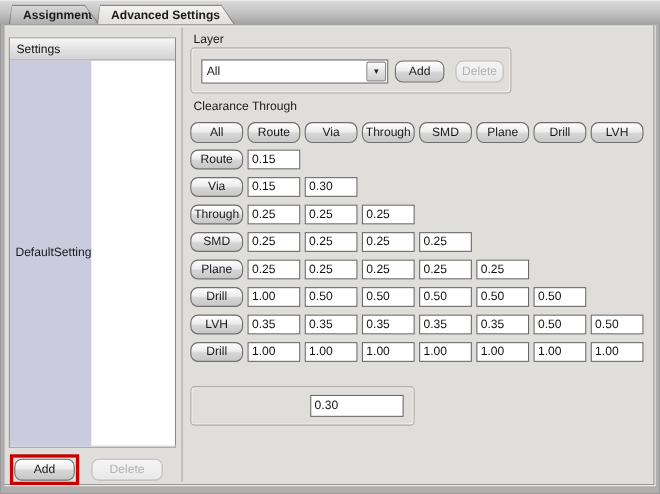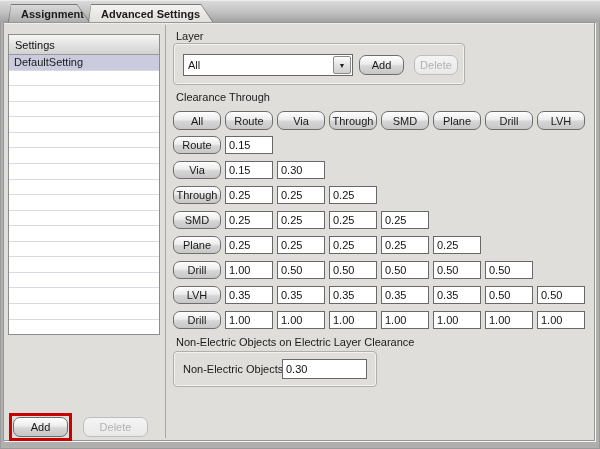--- a/index.html
+++ b/index.html
@@ -25,26 +25,26 @@
   .tab.active .fill { background:linear-gradient(180deg,#f4f3f1 0%,#e8e6e3 60%,#e1dfdc 100%); }
 
   
   .content { position:absolute; left:3px; top:22px; width:592px; height:419px;
              background:#e0dedb; border:1px solid #979795;
              box-shadow: 1px 1px 0 #f5f5f3, inset 0 1px 0 #efeeec; z-index:2; }
 
   .pane-divider { position:absolute; left:161px; top:2px; bottom:2px; width:1px; background:#a9a7a4; }
 
   
-  .settings-list { position:absolute; left:4px; top:11px; width:152px; height:301px;
+  .settings-list { position:absolute; left:4px; top:11px; width:152px; height:373px;
                    background:#ffffff; border:1px solid #8c8c8c; display:flex; flex-direction:column; }
   .list-header { height:20px; flex:none; display:flex; align-items:center; padding-left:6px;
                  background:linear-gradient(180deg,#f6f6f6 0%,#e3e3e3 50%,#d2d2d2 100%);
                  border-bottom:1px solid #9b9b9b; color:#111; }
-  .list-body { flex:1; display:flex; flex-direction:column; }
+  .list-body { flex:1; display:flex; flex-direction:row; }
   .lrow { flex:1; border-bottom:1px solid #d9d9df; display:flex; align-items:center; padding-left:5px; }
   .lrow:last-child { border-bottom:none; }
   .lrow.selected { background:#cbcbdf; }
 
   
   .btn { font-family:"Liberation Sans", sans-serif; font-size:11px; color:#1a1a1a;
          border:1px solid #6e6e6e; border-radius:7px;
          background:linear-gradient(180deg,#ffffff 0%,#ececec 45%,#d6d6d6 55%,#c7c7c7 100%);
          box-shadow: inset 0 1px 0 #ffffff; display:inline-flex; align-items:center; justify-content:center;
          cursor:default; }
@@ -220,21 +220,19 @@
             <input class="cfield" value="1.00" style="">
             <input class="cfield" value="1.00" style="">
             <input class="cfield" value="1.00" style="">
             <input class="cfield" value="1.00" style="">
             <input class="cfield" value="1.00" style="">
             <input class="cfield" value="1.00" style="">
             <input class="cfield" value="1.00" style="">
           </div>
         </div>
 
-      <div class="section-label lbl-ne">Non-Electric Objects on Electric Layer Clearance</div>
       <div class="groupbox ne-box">
-        <span class="ne-label">Non-Electric Objects</span>
         <input class="ne-field" value="0.30" style="">
       </div>
 
     </div>
   </div>
 </div>
 
 </body></html>

